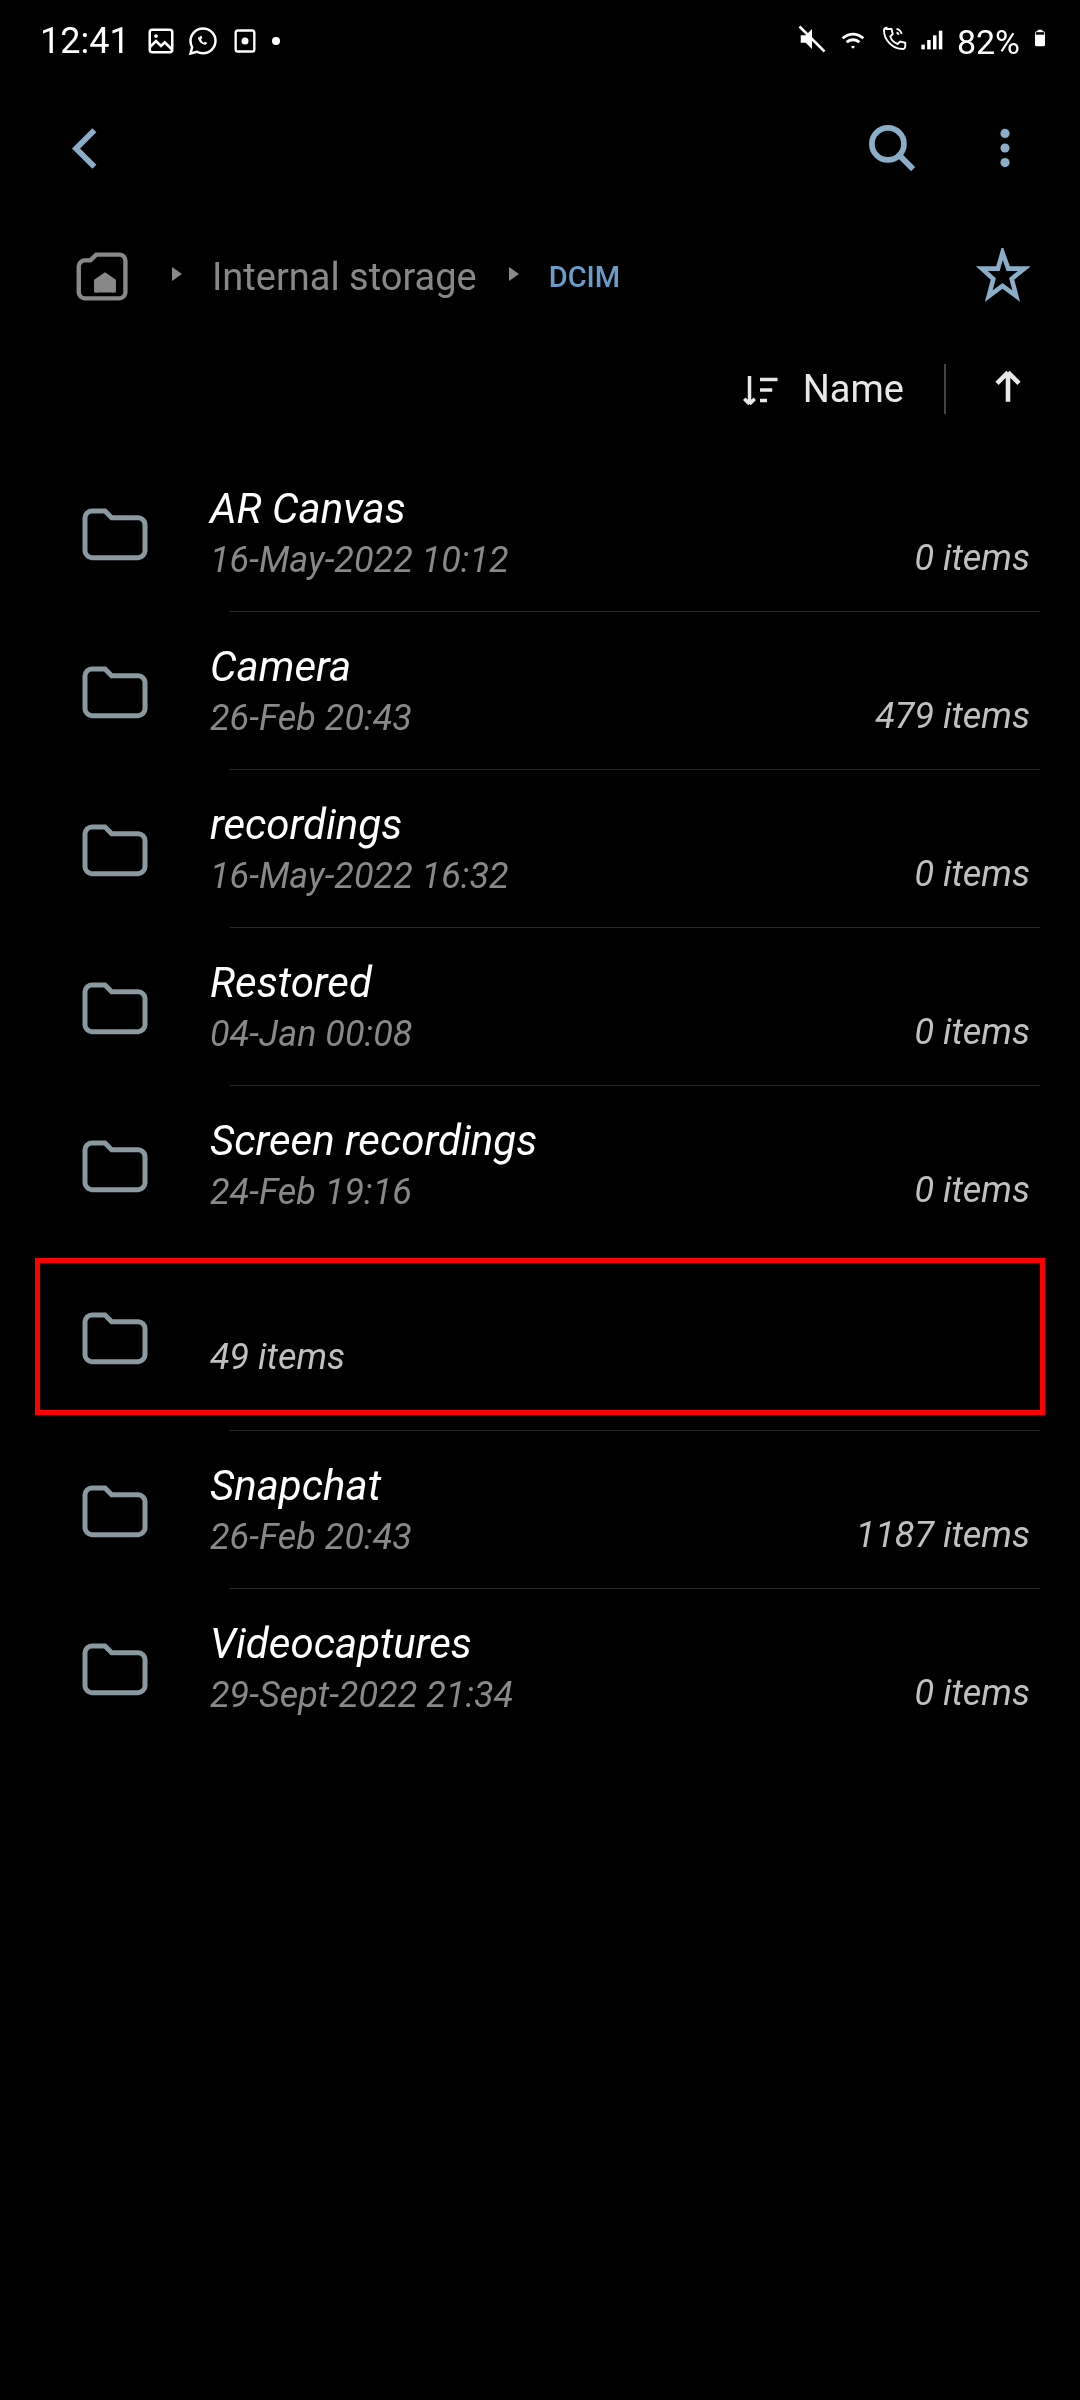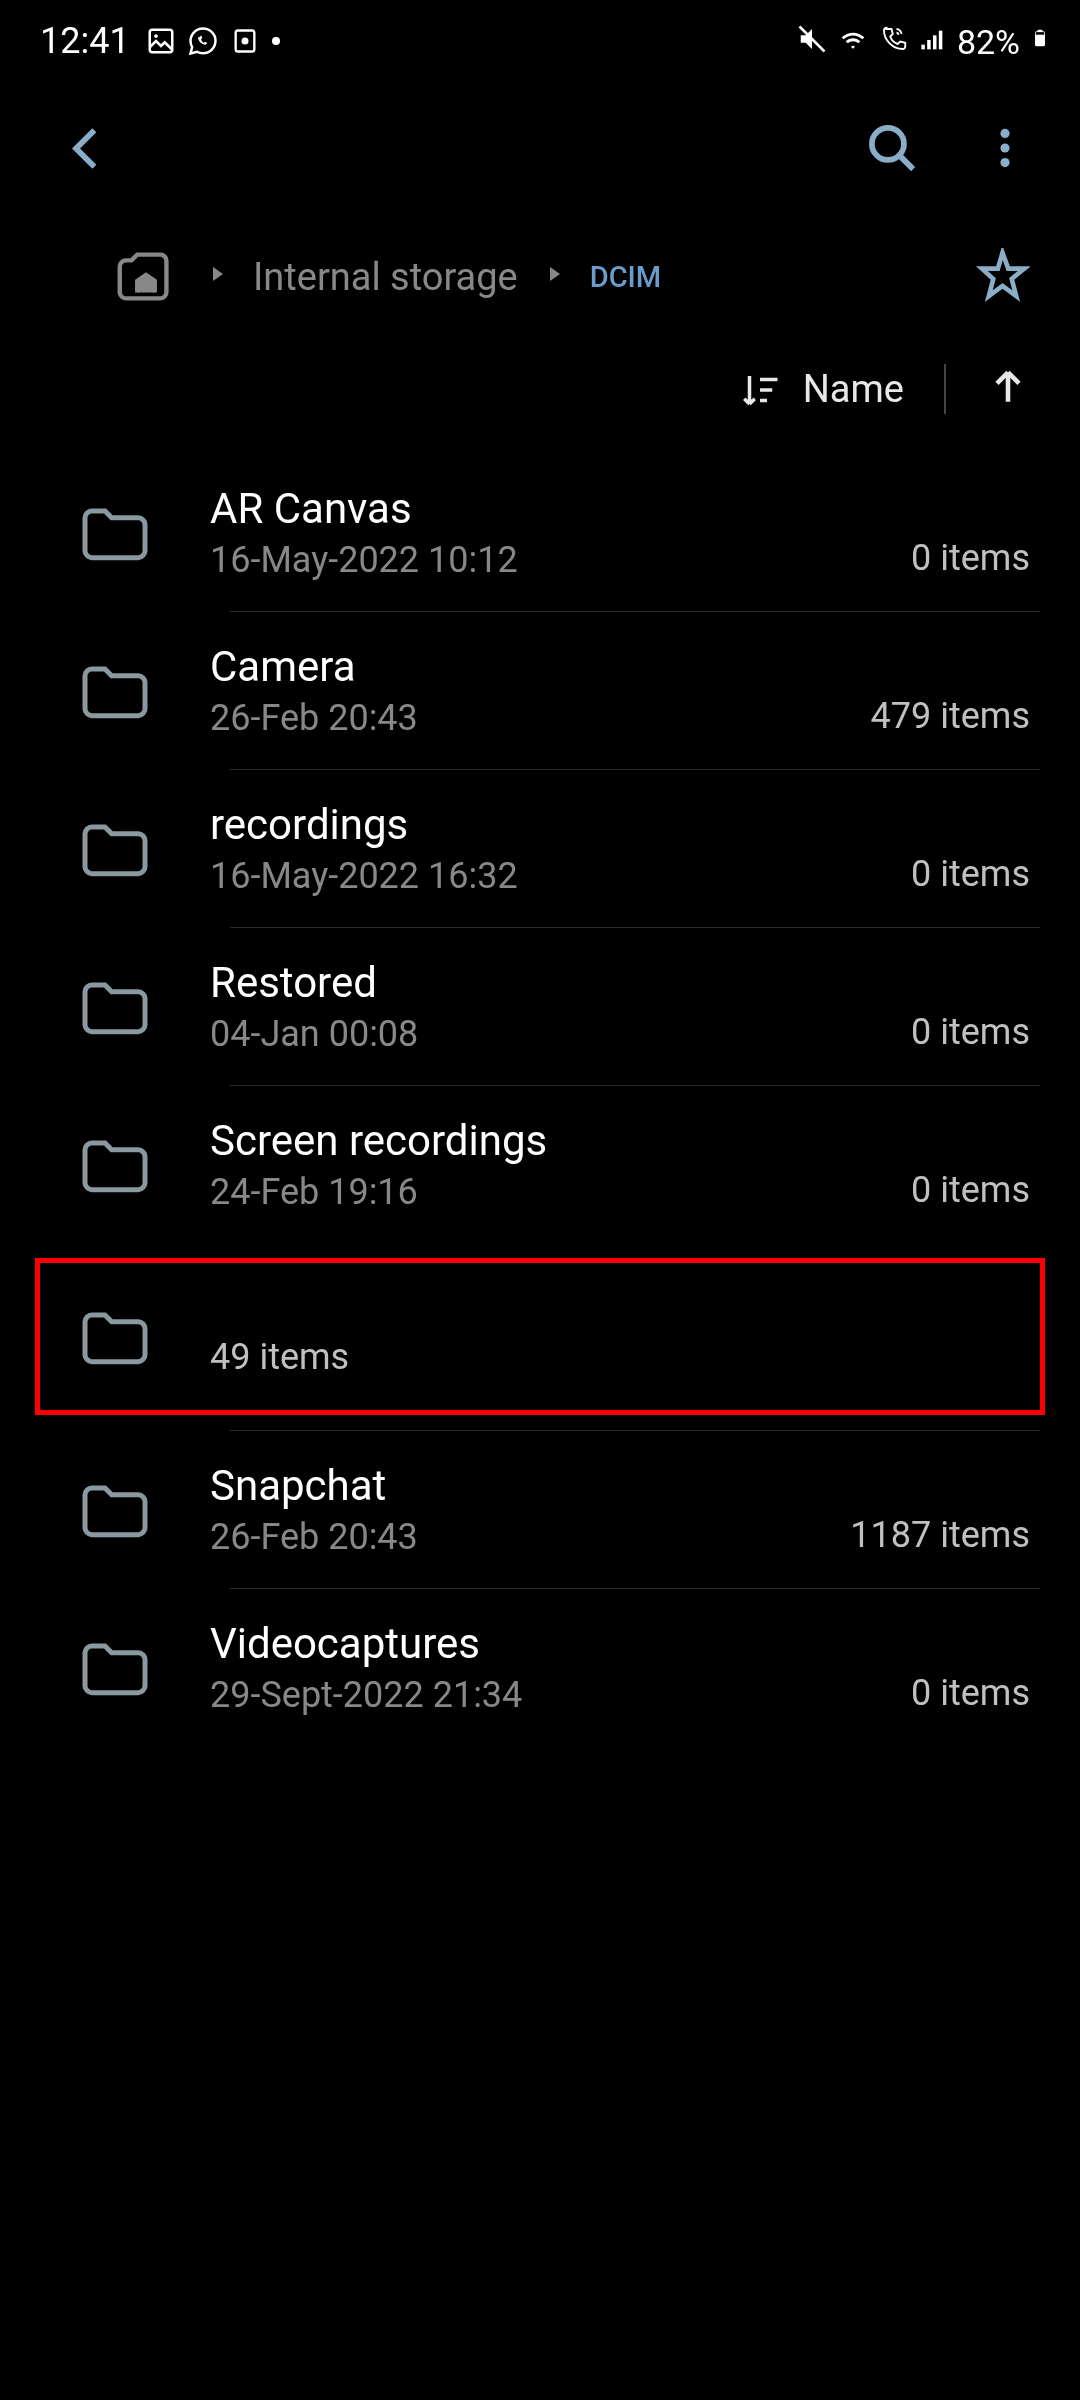--- a/index.html
+++ b/index.html
@@ -67,21 +67,20 @@
     .app-bar-right {
       display: flex;
       align-items: center;
       gap: 60px;
     }
     .breadcrumb-bar {
       display: flex;
       align-items: center;
       justify-content: space-between;
       padding: 20px 50px 20px 70px;
-      margin-left: 41px;
     }
     .breadcrumb {
       display: flex;
       align-items: center;
       gap: 24px;
     }
     .breadcrumb-text {
       font-size: 38px;
       color: #888888;
     }
@@ -129,20 +128,21 @@
       padding: 35px 15px 35px 40px;
     }
     .folder-icon-wrap {
       flex-shrink: 0;
     }
     .folder-content {
       flex: 1;
       display: flex;
       justify-content: space-between;
       align-items: flex-start;
+      font-style: italic;
     }
     .folder-info {
       display: flex;
       flex-direction: column;
       gap: 6px;
     }
     .folder-name {
       font-size: 42px;
       color: #ffffff;
       font-weight: 400;

